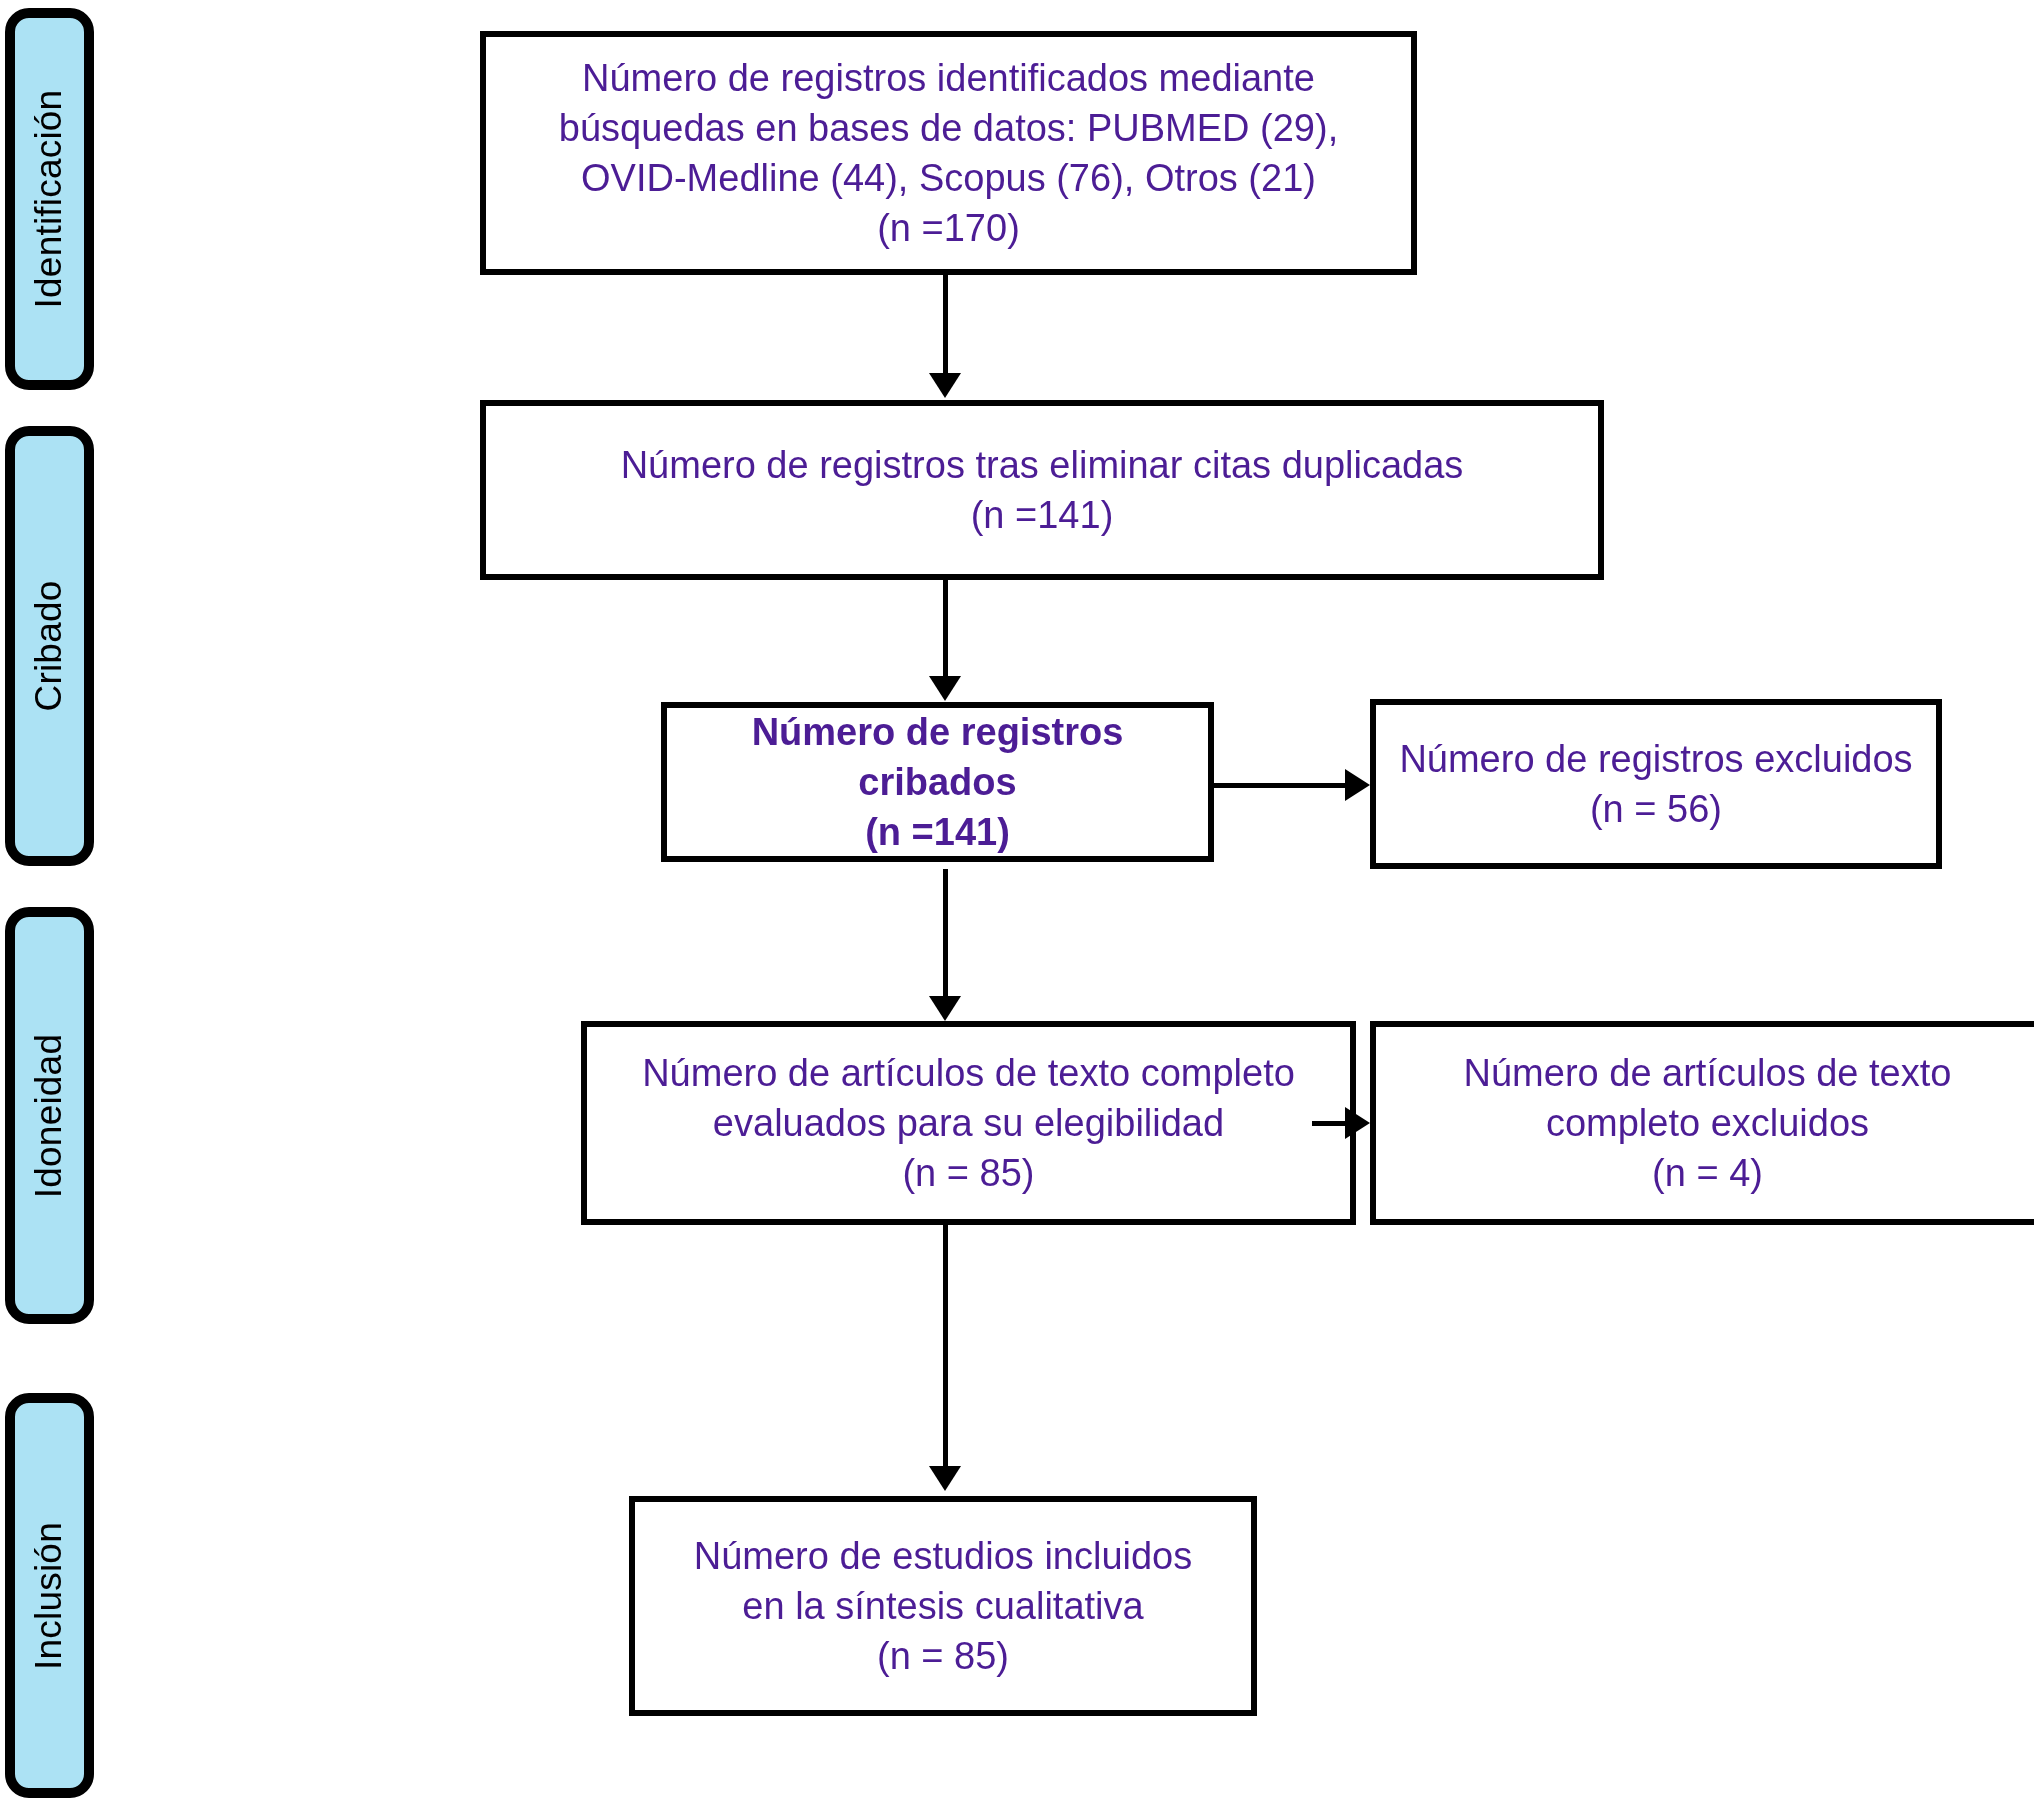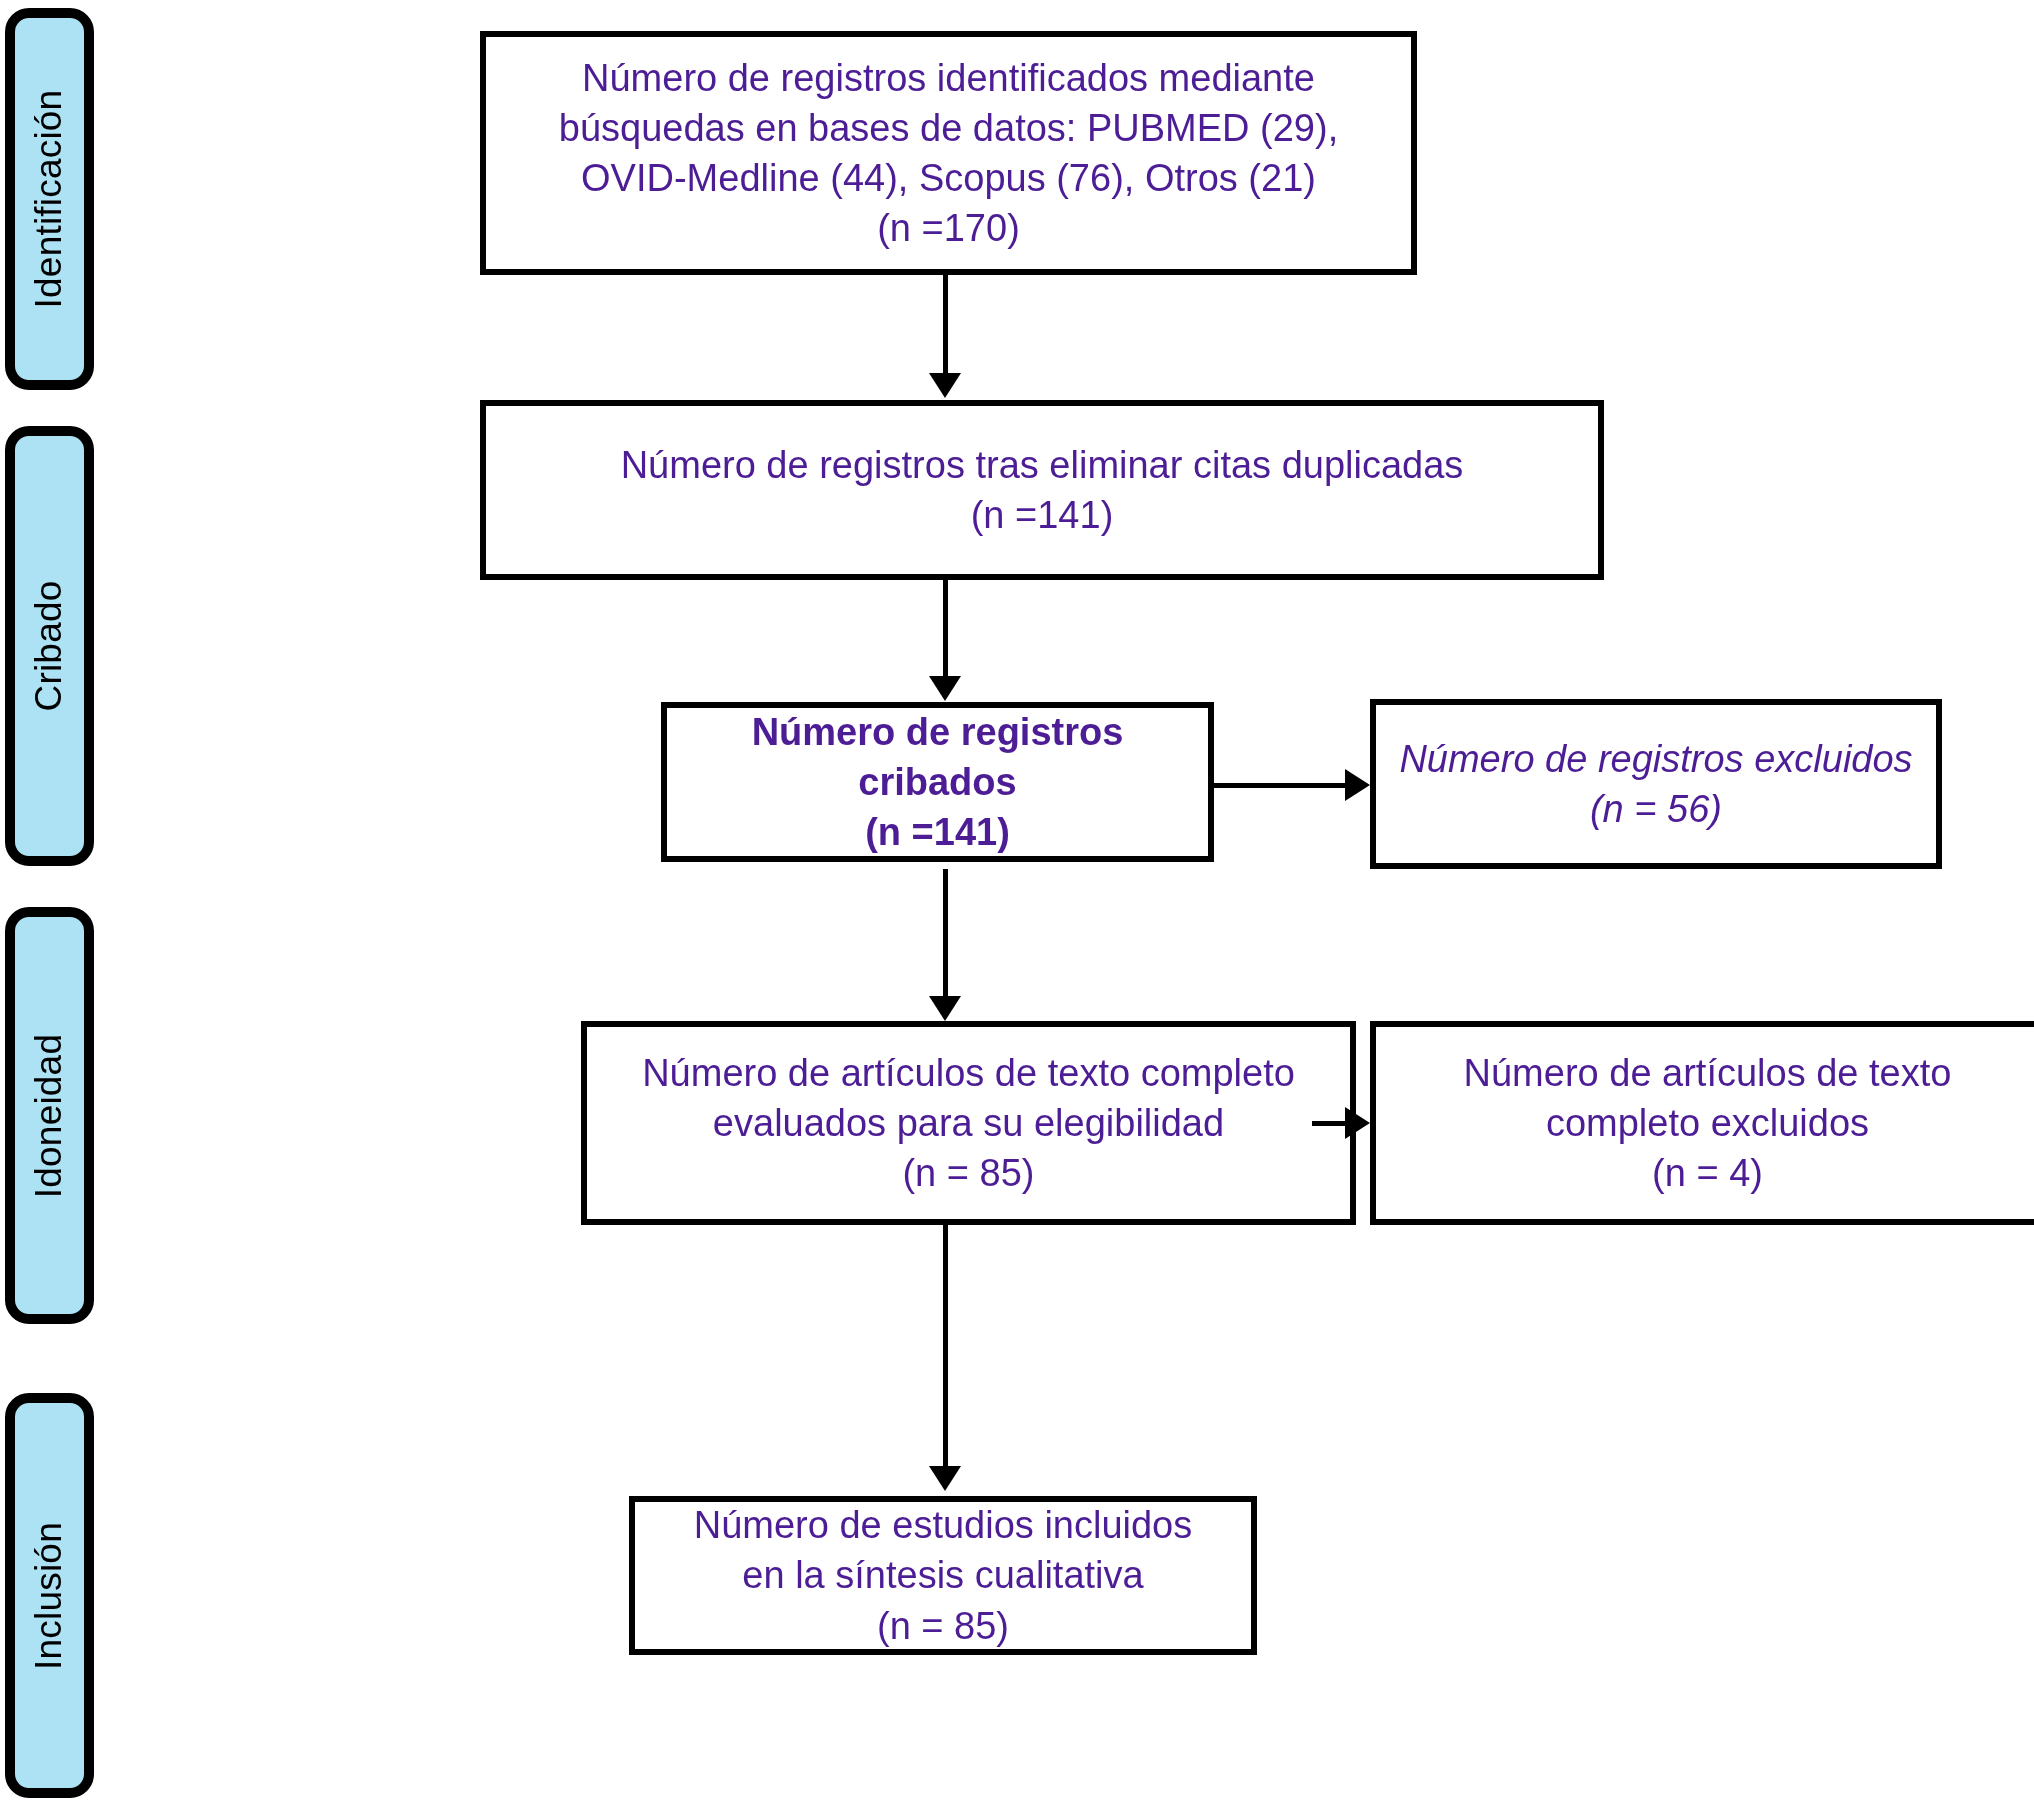--- a/index.html
+++ b/index.html
@@ -123,21 +123,21 @@
   <div class="arrow-down" style="left:929px; top:676px;"></div>
 
   <div class="flow-box" style="left:661px; top:702px; width:553px; height:160px;font-weight:bold;">
     <div class="box-text">Número de registros cribados
 (n =141)</div>
   </div>
 
   <div class="h-line" style="left:1213px; top:783px; width:136px;"></div>
   <div class="arrow-right" style="left:1345px; top:769px;"></div>
 
-  <div class="flow-box" style="left:1370px; top:699px; width:572px; height:170px;font-style:italic;">
+  <div class="flow-box" style="left:1370px; top:699px; width:572px; height:170px;">
     <div class="box-text">Número de registros excluidos
 (n = 56)</div>
   </div>
 
   <div class="v-line" style="left:943px; top:869px; height:131px;"></div>
   <div class="arrow-down" style="left:929px; top:996px;"></div>
 
   <div class="flow-box" style="left:581px; top:1021px; width:775px; height:204px;">
     <div class="box-text">Número de artículos de texto completo
 evaluados para su elegibilidad
@@ -149,20 +149,20 @@
 
   <div class="flow-box" style="left:1370px; top:1021px; width:675px; height:204px;">
     <div class="box-text">Número de artículos de texto
 completo excluidos
 (n = 4)</div>
   </div>
 
   <div class="v-line" style="left:943px; top:1225px; height:244px;"></div>
   <div class="arrow-down" style="left:929px; top:1466px;"></div>
 
-  <div class="flow-box" style="left:629px; top:1496px; width:628px; height:159px;">
+  <div class="flow-box" style="left:629px; top:1496px; width:628px; height:220px;">
     <div class="box-text">Número de estudios incluidos
 en la síntesis cualitativa
 (n = 85)</div>
   </div>
 
 </div>
 
 
 </body></html>

